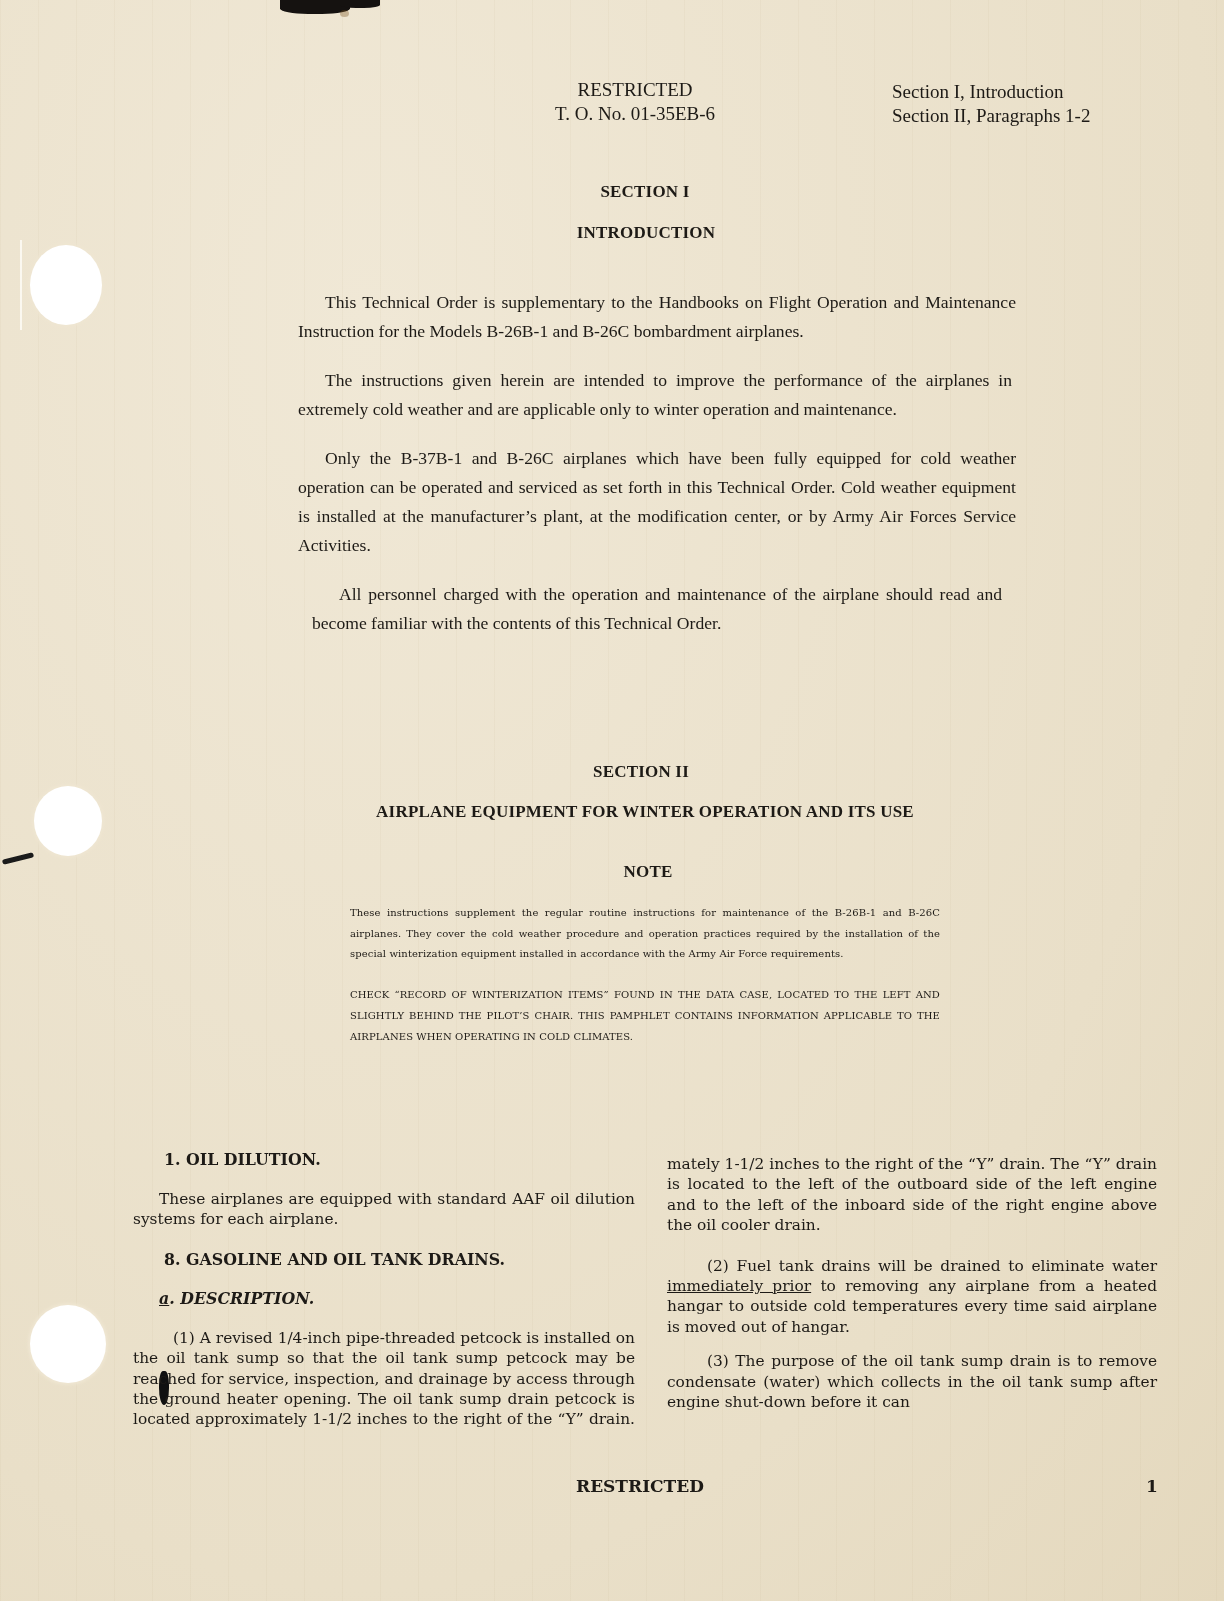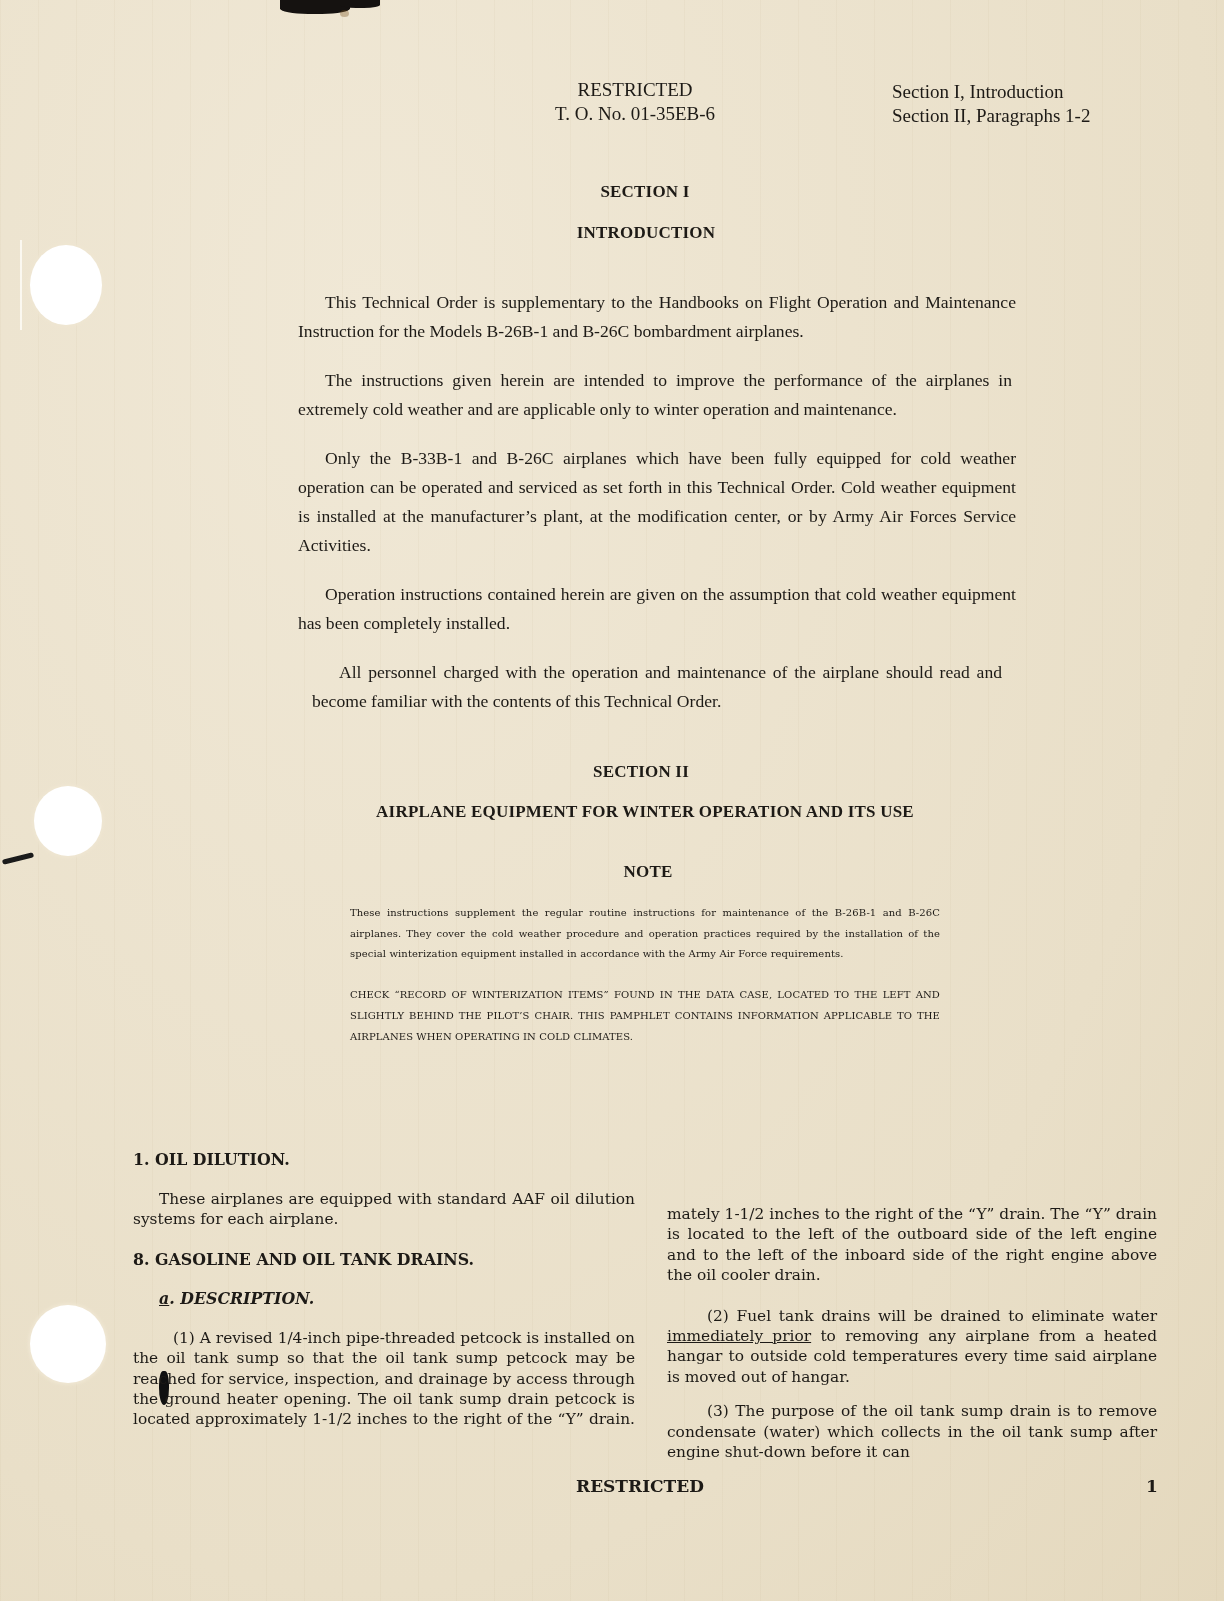--- a/index.html
+++ b/index.html
@@ -23,21 +23,21 @@
   }
   .para .ind { display:inline-block; width:27px; }
   .note-text {
     font-family:"DejaVu Serif", serif; font-size:10px; line-height:20.7px;
     text-align:justify; text-align-last:left; letter-spacing:0.1px;
   }
   .col {
     font-family:"DejaVu Serif", serif; font-size:15.4px; line-height:20.4px;
     text-align:justify; text-align-last:left;
   }
-  .col-head { font-family:"DejaVu Serif", serif; font-size:15.8px; font-weight:bold; }
+  .col-head { font-family:"DejaVu Serif", serif; font-size:15.8px; font-weight:bold;margin-left:31px; }
   .u { text-decoration:underline; }
   .hole { position:absolute; background:#ffffff; border-radius:50%; box-shadow:0 0 3px 2px #efe6d2; }
   .stain { position:absolute; border-radius:50%; background:rgba(120,80,30,0.35); }
   .topburn { position:absolute; top:0; height:14px; background:#151210; border-radius:0 0 40% 40%; }
   .footer { font-family:"DejaVu Serif", serif; font-size:17px; font-weight:bold; }
 </style>
 </head>
 <body>
 
 <div class="topburn" style="left:280px;width:70px;"></div>
@@ -58,22 +58,21 @@
   <div>Section I, Introduction</div>
   <div>Section II, Paragraphs 1-2</div>
 </div>
 
 <div class="abs heading" style="left:0;width:1290px;top:182px;">SECTION I</div>
 <div class="abs heading" style="left:0;width:1292px;top:223px;">INTRODUCTION</div>
 
 <div class="abs" style="left:298px;top:288px;width:718px;">
   <p class="para" style="margin:0 0 20px 0;"><span class="ind"></span><span>This Technical Order is supplementary to the Handbooks on Flight Operation and Maintenance Instruction for the Models B-26B-1 and B-26C bombardment airplanes.</span></p>
   <p class="para" style="margin:0 4px 20px 0;"><span class="ind"></span><span>The instructions given herein are intended to improve the performance of the airplanes in extremely cold weather and are applicable only to winter operation and maintenance.</span></p>
-  <p class="para" style="margin:0 0 20px 0;"><span class="ind"></span><span>Only the B-33B-1 and B-26C airplanes which have been fully equipped for cold weather operation can be operated and serviced as set forth in this Technical Order. Cold weather equipment is installed at the manufacturer’s plant, at the modification center, or by Army Air Forces Service Activities.</span></p>
-  <p class="para" style="margin:0 0 20px 0;"><span class="ind"></span><span>Operation instructions contained herein are given on the assumption that cold weather equipment has been completely installed.</span></p>
+  <p class="para" style="margin:0 0 20px 0;"><span class="ind"></span><span>Only the B-37B-1 and B-26C airplanes which have been fully equipped for cold weather operation can be operated and serviced as set forth in this Technical Order. Cold weather equipment is installed at the manufacturer’s plant, at the modification center, or by Army Air Forces Service Activities.</span></p>
   <p class="para" style="margin:14px;"><span class="ind"></span><span>All personnel charged with the operation and maintenance of the airplane should read and become familiar with the contents of this Technical Order.</span></p>
 </div>
 
 <div class="abs heading" style="left:0;width:1282px;top:762px;">SECTION II</div>
 <div class="abs heading" style="left:0;width:1290px;top:802px;">AIRPLANE EQUIPMENT FOR WINTER OPERATION AND ITS USE</div>
 <div class="abs heading" style="left:0;width:1296px;top:862px;">NOTE</div>
 
 <div class="abs" style="left:350px;top:903px;width:590px;">
   <p class="note-text" style="margin:0 0 20px 0;">These instructions supplement the regular routine instructions for maintenance of the B-26B-1 and B-26C airplanes. They cover the cold weather procedure and operation practices required by the installation of the special winterization equipment installed in accordance with the Army Air Force requirements.</p>
   <p class="note-text" style="margin:0;">CHECK “RECORD OF WINTERIZATION ITEMS” FOUND IN THE DATA CASE, LOCATED TO THE LEFT AND SLIGHTLY BEHIND THE PILOT’S CHAIR. THIS PAMPHLET CONTAINS INFORMATION APPLICABLE TO THE AIRPLANES WHEN OPERATING IN COLD CLIMATES.</p>
@@ -82,20 +81,20 @@
 <div class="abs" style="left:133px;top:1150px;width:502px;">
   <div class="col-head" style="margin-bottom:20px;white-space:pre;">1. OIL DILUTION.</div>
   <p class="col" style="margin:0 0 20px 0;"><span class="ind" style="display:inline-block;width:26px;"></span><span>These airplanes are equipped with standard AAF oil dilution systems for each airplane.</span></p>
   <div class="col-head" style="margin-bottom:20px;">8. GASOLINE AND OIL TANK DRAINS.</div>
   <div class="col-head" style="margin:8px 0 20px 26px;font-style:italic;">
     <span class="u">a</span><span>. DESCRIPTION.</span>
   </div>
   <p class="col" style="margin:0;height:102px;overflow:hidden;"><span style="display:inline-block;width:40px;"></span><span>(1) A revised 1/4-inch pipe-threaded petcock is installed on the oil tank sump so that the oil tank sump petcock may be reached for service, inspection, and drainage by access through the ground heater opening. The oil tank sump drain petcock is located approximately 1-1/2 inches to the right of the “Y” drain. The “Y” drain is located to the left of the outboard side of the left engine and to the left of the inboard side of the right engine above the oil cooler drain.</span></p>
 </div>
 
-<div class="abs" style="left:667px;top:1204px;width:490px;">
+<div class="abs" style="left:667px;top:1154px;width:490px;">
   <p class="col" style="margin:0 0 20px 0;">mately 1-1/2 inches to the right of the “Y” drain. The “Y” drain is located to the left of the outboard side of the left engine and to the left of the inboard side of the right engine above the oil cooler drain.</p>
   <p class="col" style="margin:0 0 14px 0;"><span style="display:inline-block;width:40px;"></span><span>(2) Fuel tank drains will be drained to eliminate water </span><span class="u">immediately prior</span><span> to removing any airplane from a heated hangar to outside cold temperatures every time said airplane is moved out of hangar.</span></p>
   <p class="col" style="margin:0;"><span style="display:inline-block;width:40px;"></span><span>(3) The purpose of the oil tank sump drain is to remove condensate (water) which collects in the oil tank sump after engine shut-down before it can</span></p>
 </div>
 
 <div class="abs footer" style="left:576px;top:1476px;">RESTRICTED</div>
 <div class="abs footer" style="left:1146px;top:1476px;">1</div>
 
 </body></html>

